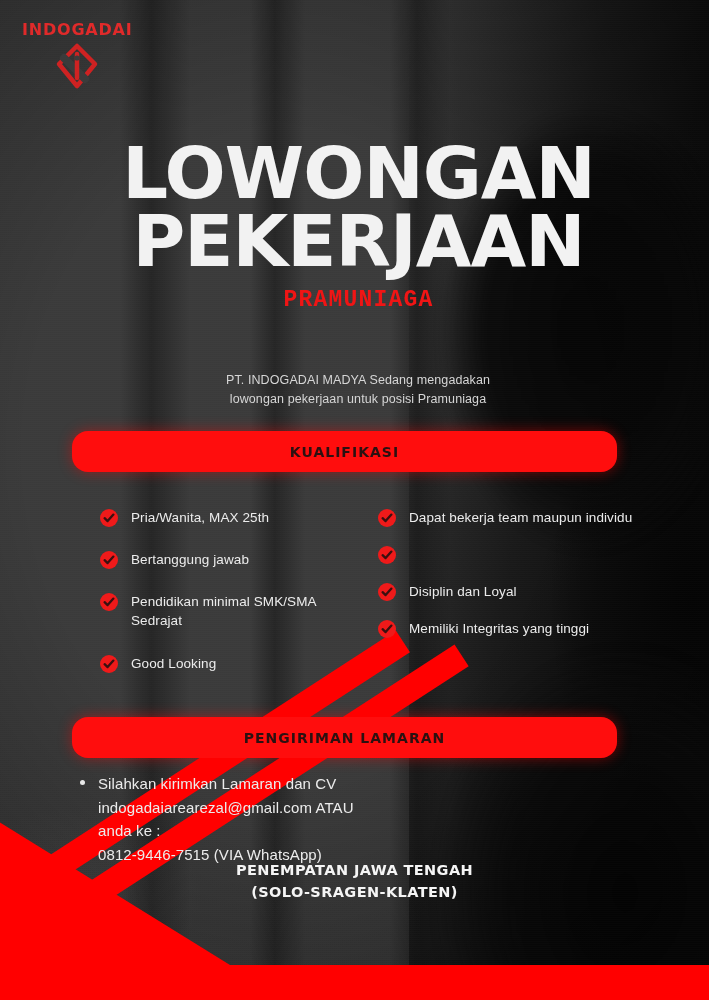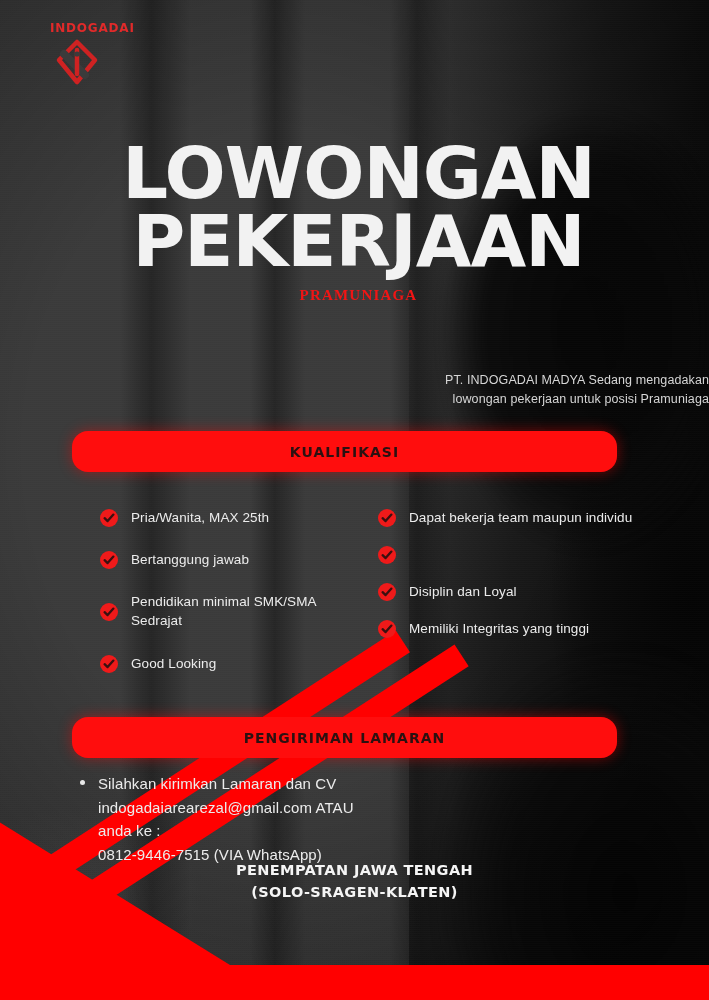--- a/index.html
+++ b/index.html
@@ -137,27 +137,26 @@
   }
 
   
   .logo {
     position: absolute;
     left: 22px;
     top: 22px;
     width: 140px;
   }
   .logo-word {
-    font-size: 12px;
+    font-size: 16px;
     font-weight: 700;
     letter-spacing: .8px;
     color: #e02a2a;
     font-family: "DejaVu Sans", sans-serif;
     line-height: 1;
-    margin-left: 28px;
   }
   .logo-mark {
     margin-top: 4px;
     margin-left: 32px;
   }
 
   
   .headline {
     position: absolute;
     left: 8px;
@@ -169,31 +168,31 @@
     color: #f2f2f2;
     font-family: "DejaVu Sans", sans-serif;
     font-weight: 700;
     font-size: 72px;
     line-height: .94;
     letter-spacing: -1px;
   }
   .position-title {
     margin-top: 12px;
     color: #f01515;
-    font-family: Liberation Serif, serif;
+    font-family: Liberation Mono, monospace;
     font-weight: 700;
-    font-size: 15px;
+    font-size: 23px;
     letter-spacing: 1.2px;
   }
   .intro {
     position: absolute;
     left: 0;
     right: 0;
     top: 371px;
-    text-align: right;
+    text-align: center;
     color: #d6d6d6;
     font-size: 12.5px;
     line-height: 1.55;
     letter-spacing: .1px;
     padding-left: 7px;
   }
 
   
   .banner {
     position: absolute;
@@ -223,21 +222,21 @@
     left: 100px;
     top: 508px;
     width: 540px;
     display: grid;
     grid-template-columns: 262px 262px;
     column-gap: 16px;
   }
   .qual-col { display: flex; flex-direction: column; }
   .qual-item {
     display: flex;
-    align-items: center;
+    align-items: flex-start;
     margin-bottom: 23px;
   }
   .qual-col-right .qual-item { margin-bottom: 18px; }
   .check-icon {
     flex: 0 0 auto;
     width: 18px;
     height: 18px;
     margin-top: 1px;
     margin-right: 13px;
   }

